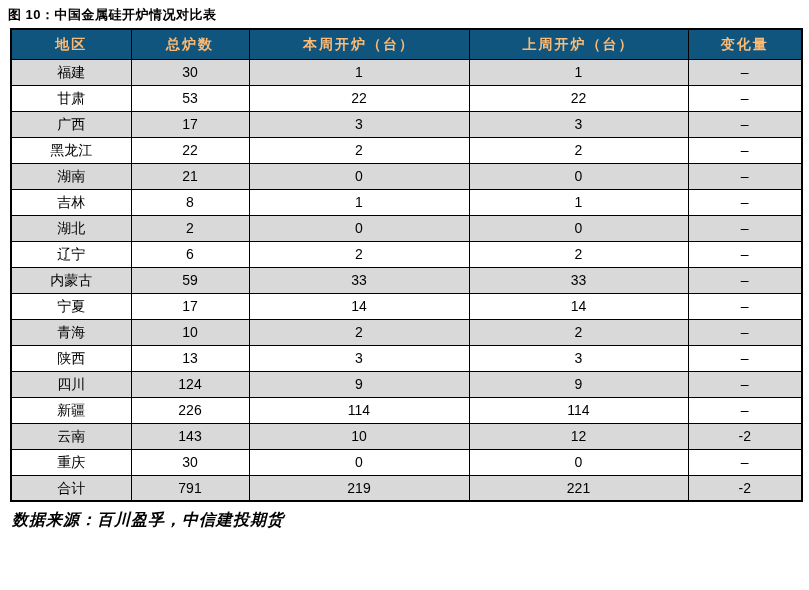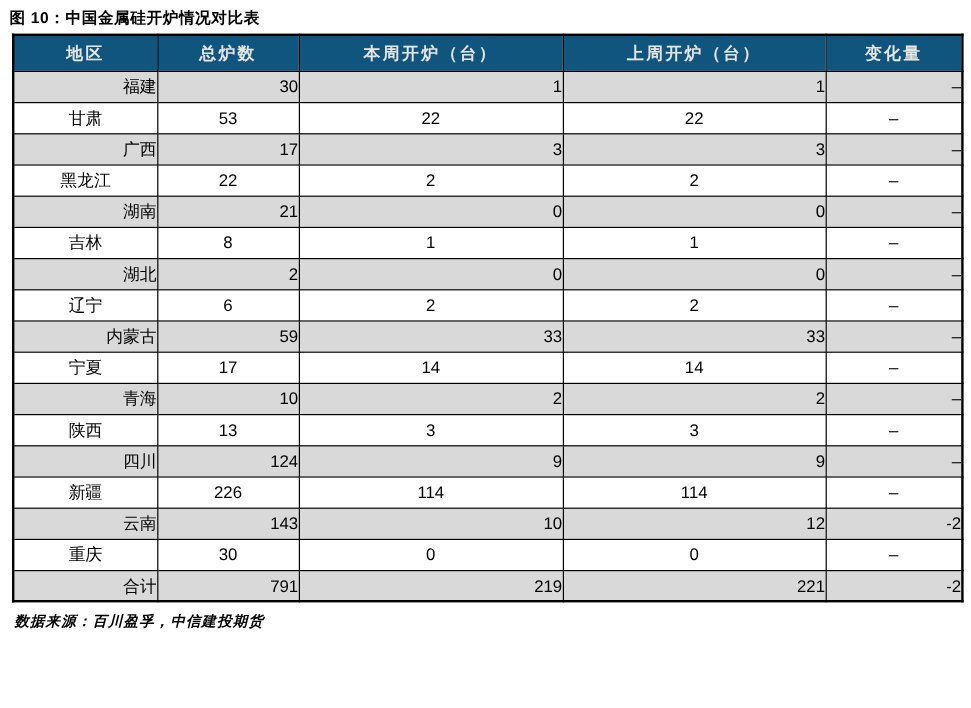--- a/index.html
+++ b/index.html
@@ -13,31 +13,31 @@
     font-family:"Liberation Sans","DejaVu Sans",sans-serif;color:#000;}
   .page{position:relative;width:733px;height:590px;padding:6px 8px 0 8px;}
   .fig-title{font-size:13px;font-weight:bold;line-height:18px;letter-spacing:.5px;}
   table.data{border-collapse:collapse;table-layout:fixed;width:791px;margin:4px 0 0 2px;
     border:2px solid var(--border);}
   table.data th, table.data td{
     border:1px solid var(--border);
     text-align:center;vertical-align:middle;
     font-size:14px;line-height:1;overflow:hidden;white-space:nowrap;}
   table.data th{
-    background:var(--header-bg);color:#e5e5e5;font-weight:bold;
+    background:var(--header-bg);color:#fdba74;font-weight:bold;
     height:30px;letter-spacing:2px;}
   table.data td{height:26px;}
-  tr.stripe td{background:var(--row-alt);text-align:right;}
+  tr.stripe td{background:var(--row-alt);}
   tr.plain td{background:var(--row-bg);margin-top:40px;}
   col.c-region{width:120px;}
   col.c-total{width:118px;}
   col.c-week{width:220px;}
   col.c-lastweek{width:219px;}
   col.c-change{width:114px;}
-  .source-note{margin:8px 0 0 4px;font-size:12px;font-weight:bold;font-style:italic;
+  .source-note{margin:8px 0 0 4px;font-size:16px;font-weight:bold;font-style:italic;
     letter-spacing:1px;}
 </style>
 </head>
 <body>
 
 <div class="page">
   <div class="fig-title">图 10：中国金属硅开炉情况对比表</div>
 
   <table class="data">
     <colgroup>

